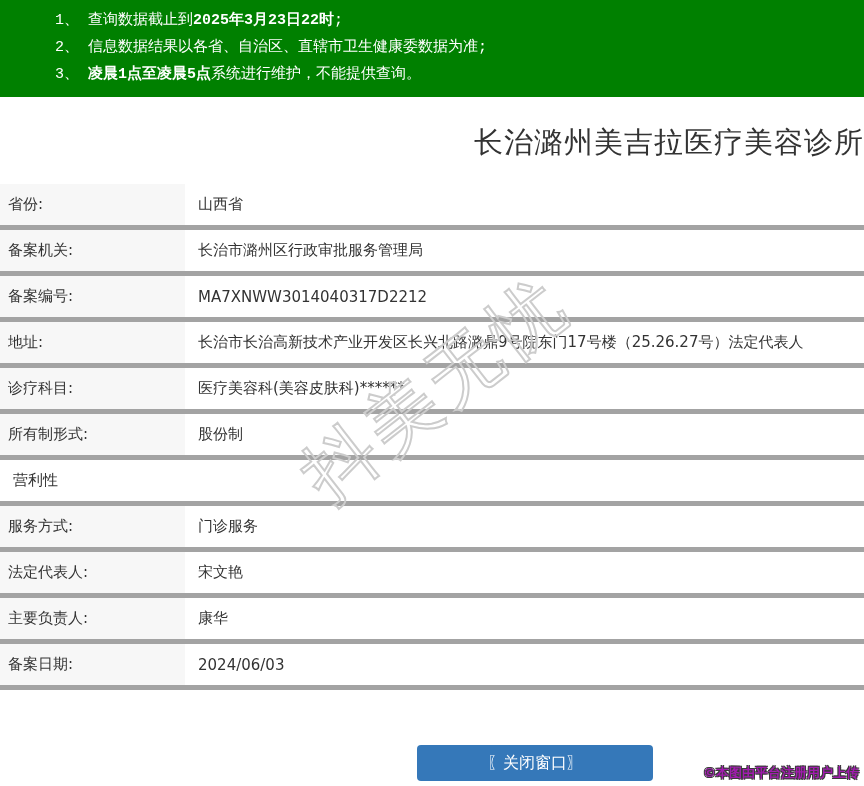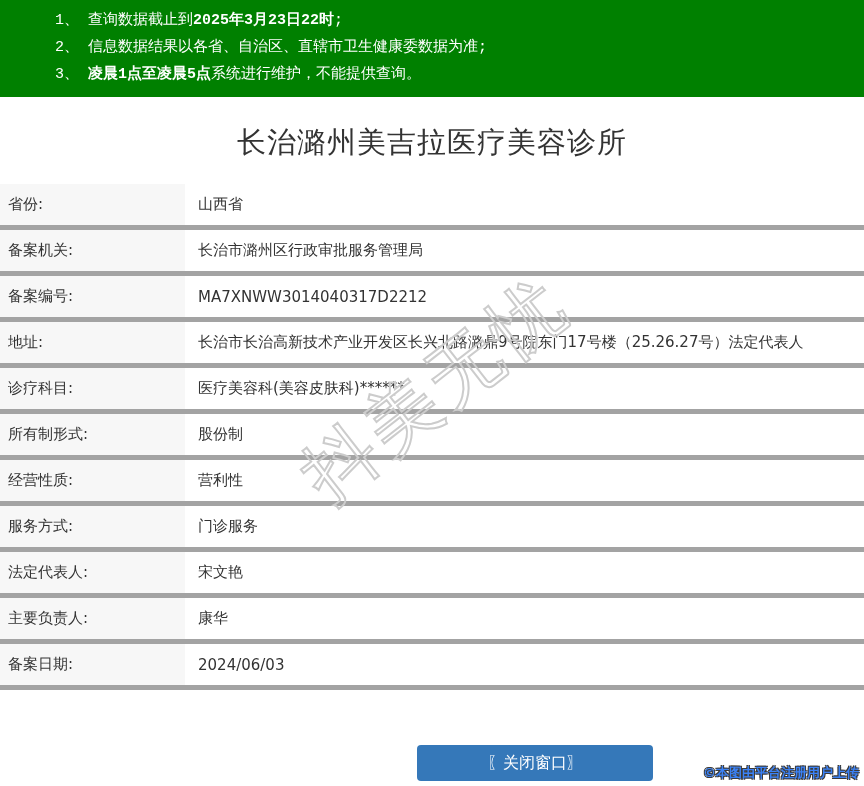--- a/index.html
+++ b/index.html
@@ -26,21 +26,21 @@
   }
   .notice-line {
     line-height: 27px;
     white-space: nowrap;
     font-family: Liberation Mono, monospace;
   }
   .notice-line b { font-weight: bold; }
   
   .page-title {
     margin-top: 26px;
-    text-align: center;
+    text-align: right;
     font-size: 29px;
     font-weight: 400;
     color: #333333;
     letter-spacing: 1px;
   }
   
   .record-table {
     margin-top: 21px;
     width: 100%;
   }
@@ -95,21 +95,21 @@
     font-family: "DejaVu Sans", "Liberation Sans", sans-serif;
     cursor: pointer;
   }
   
   .photo-credit {
     position: absolute;
     right: 5px;
     bottom: 4px;
     font-size: 13px;
     font-weight: bold;
-    color: #3b82f6;
+    color: #a21caf;
     text-shadow:
       -1px -1px 0 #3a3a3a, 1px -1px 0 #3a3a3a,
       -1px 1px 0 #3a3a3a, 1px 1px 0 #3a3a3a;
     z-index: 6;
   }
 </style>
 </head>
 <body>
 
 <div id="screen">
@@ -141,21 +141,20 @@
     </div>
     <div class="record-row">
       <div class="cell-label">诊疗科目:</div>
       <div class="cell-value">医疗美容科(美容皮肤科)******</div>
     </div>
     <div class="record-row">
       <div class="cell-label">所有制形式:</div>
       <div class="cell-value">股份制</div>
     </div>
     <div class="record-row">
-      <div class="cell-label">经营性质:</div>
       <div class="cell-value">营利性</div>
     </div>
     <div class="record-row">
       <div class="cell-label">服务方式:</div>
       <div class="cell-value">门诊服务</div>
     </div>
     <div class="record-row">
       <div class="cell-label">法定代表人:</div>
       <div class="cell-value">宋文艳</div>
     </div>

